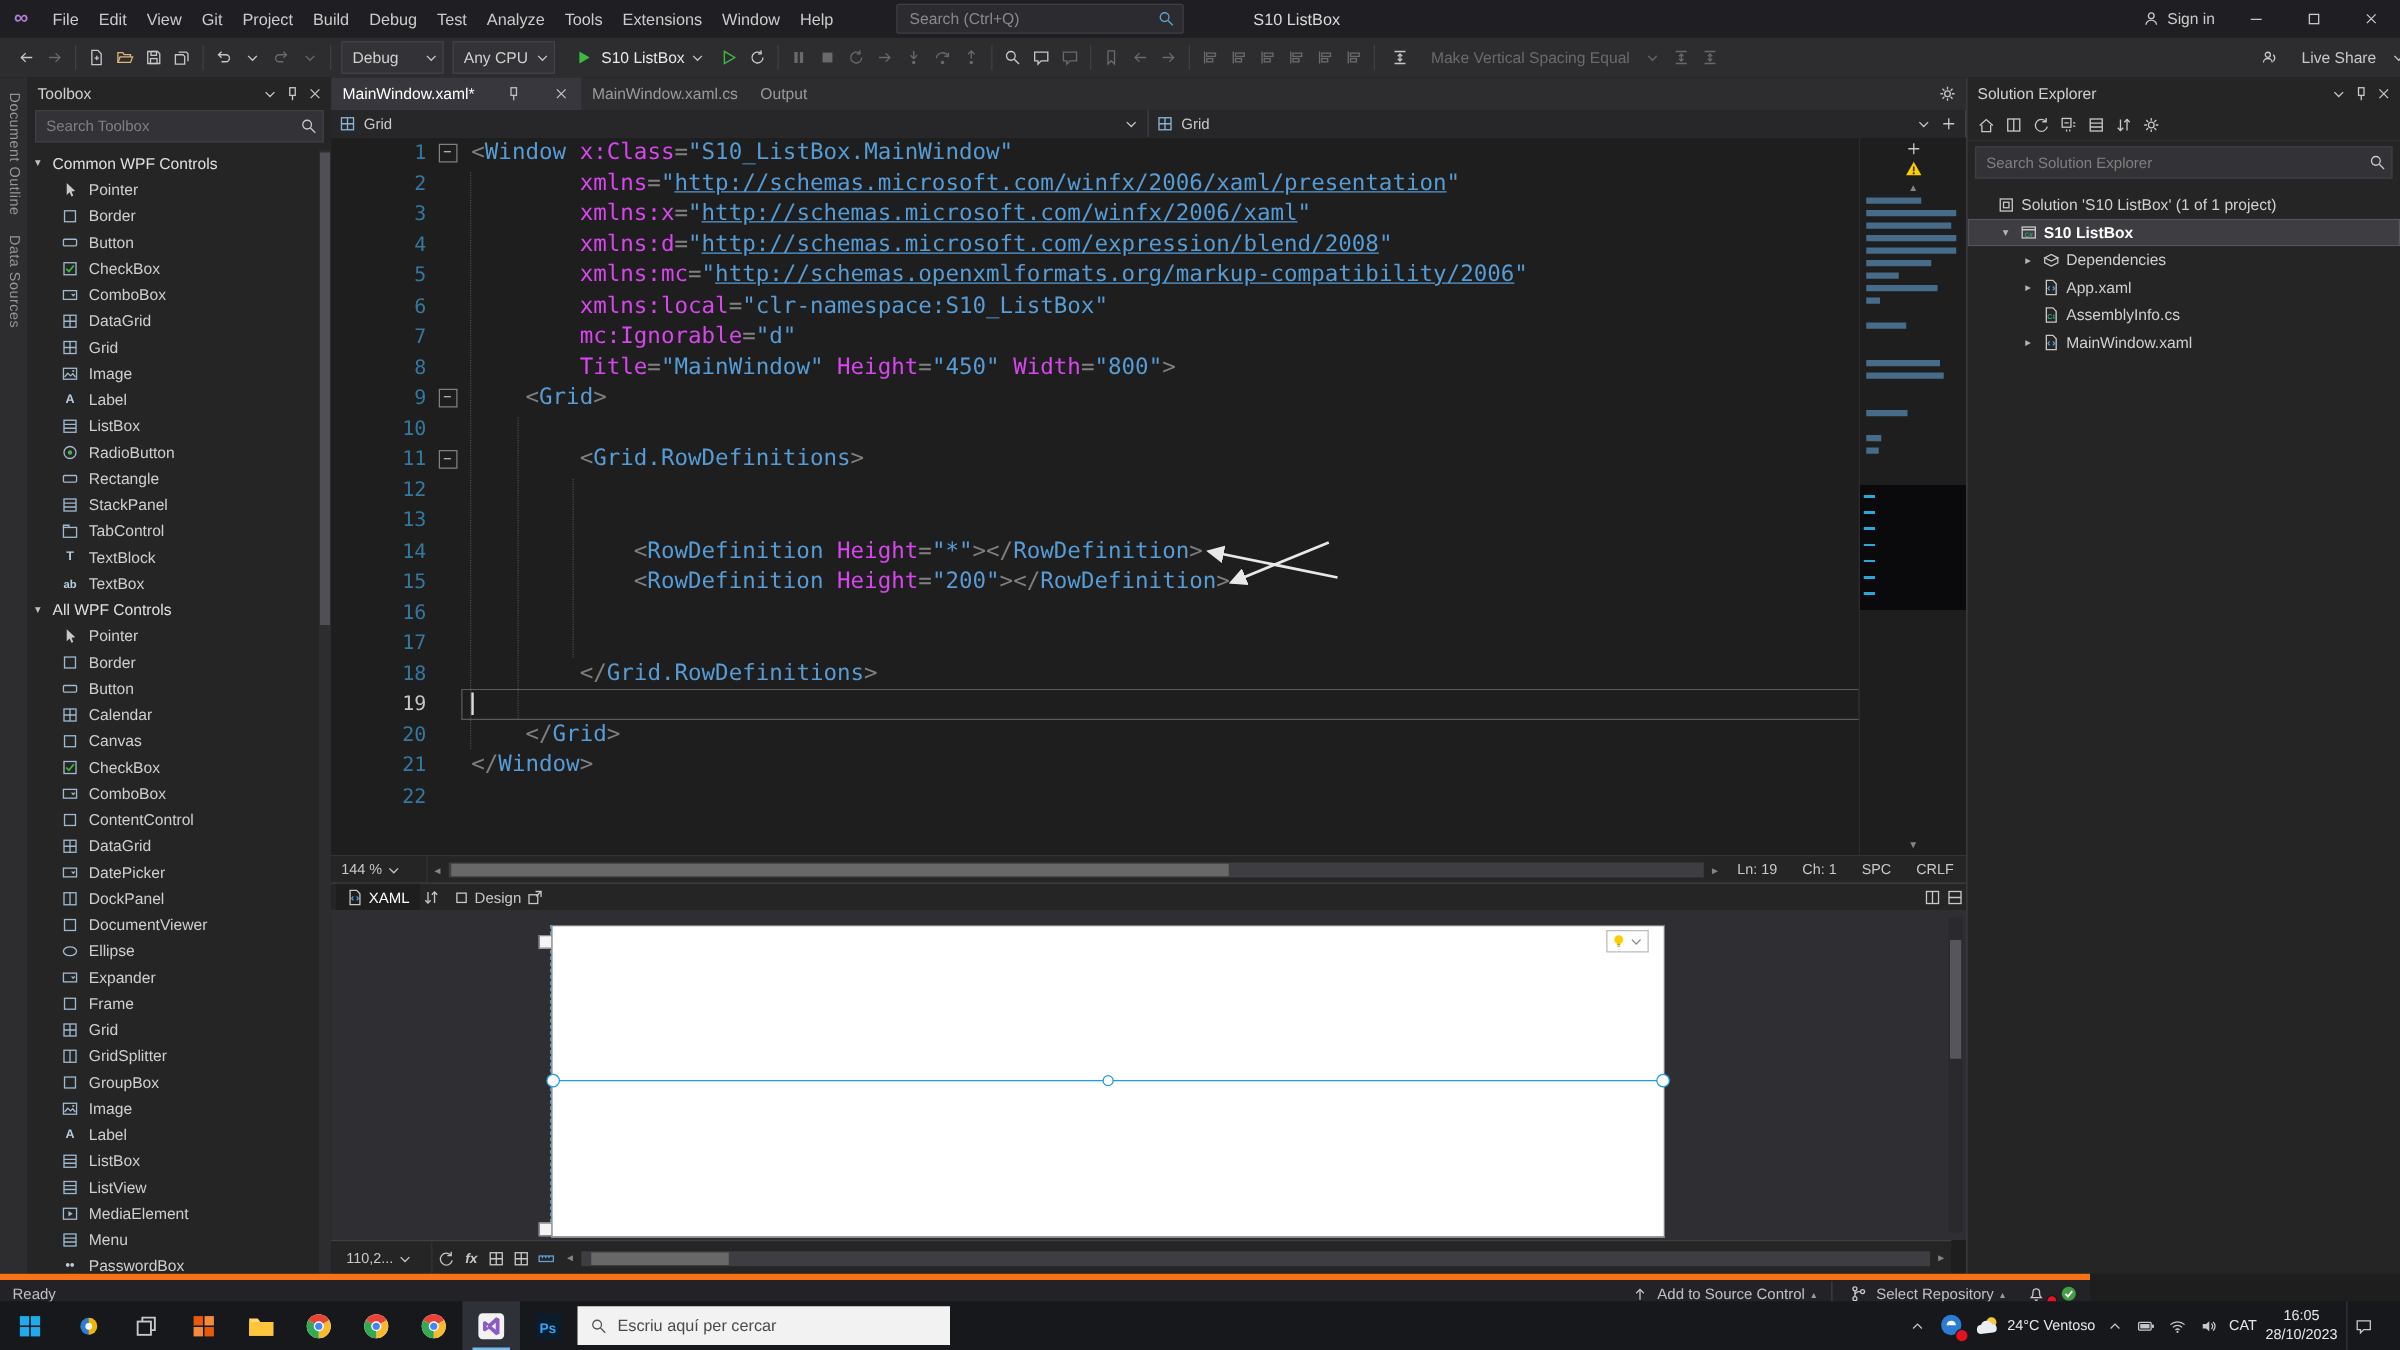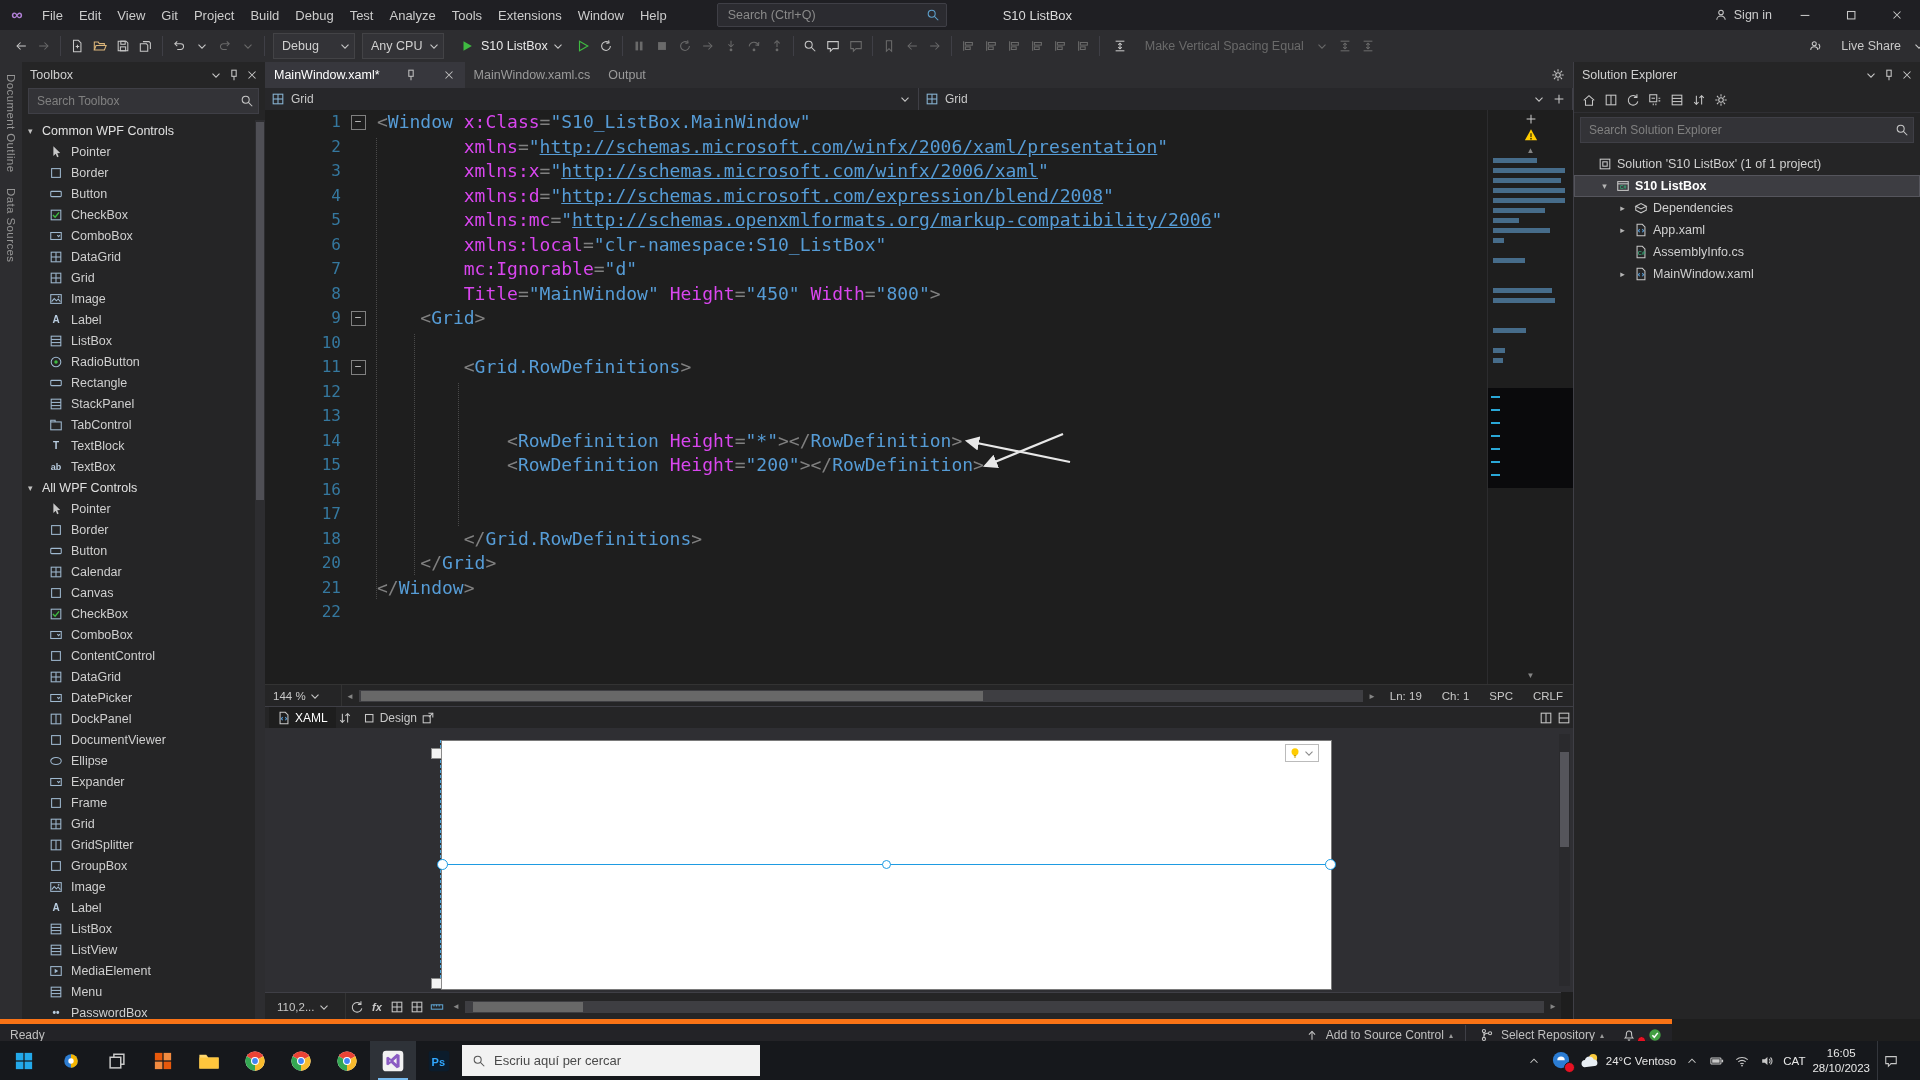--- a/index.html
+++ b/index.html
@@ -980,20 +980,21 @@
           <div class="crow"><div class="bpm"></div><div class="lnum">9</div><div class="foldm"><span class="foldbox">−</span></div><div class="ctext"><span class="tk-p">    </span><span class="tk-d">&lt;</span><span class="tk-t">Grid</span><span class="tk-d">&gt;</span></div></div>
           <div class="crow"><div class="bpm"></div><div class="lnum">10</div><div class="foldm"></div><div class="ctext"></div></div>
           <div class="crow"><div class="bpm"></div><div class="lnum">11</div><div class="foldm"><span class="foldbox">−</span></div><div class="ctext"><span class="tk-p">        </span><span class="tk-d">&lt;</span><span class="tk-t">Grid.RowDefinitions</span><span class="tk-d">&gt;</span></div></div>
           <div class="crow"><div class="bpm"></div><div class="lnum">12</div><div class="foldm"></div><div class="ctext"></div></div>
           <div class="crow"><div class="bpm"></div><div class="lnum">13</div><div class="foldm"></div><div class="ctext"></div></div>
           <div class="crow"><div class="bpm"></div><div class="lnum">14</div><div class="foldm"></div><div class="ctext"><span class="tk-p">            </span><span class="tk-d">&lt;</span><span class="tk-t">RowDefinition</span><span class="tk-p"> </span><span class="tk-a">Height</span><span class="tk-d">=</span><span class="tk-v">"*"</span><span class="tk-d">&gt;&lt;/</span><span class="tk-t">RowDefinition</span><span class="tk-d">&gt;</span></div></div>
           <div class="crow"><div class="bpm"></div><div class="lnum">15</div><div class="foldm"></div><div class="ctext"><span class="tk-p">            </span><span class="tk-d">&lt;</span><span class="tk-t">RowDefinition</span><span class="tk-p"> </span><span class="tk-a">Height</span><span class="tk-d">=</span><span class="tk-v">"200"</span><span class="tk-d">&gt;&lt;/</span><span class="tk-t">RowDefinition</span><span class="tk-d">&gt;</span></div></div>
           <div class="crow"><div class="bpm"></div><div class="lnum">16</div><div class="foldm"></div><div class="ctext"></div></div>
           <div class="crow"><div class="bpm"></div><div class="lnum">17</div><div class="foldm"></div><div class="ctext"></div></div>
           <div class="crow"><div class="bpm"></div><div class="lnum">18</div><div class="foldm"></div><div class="ctext"><span class="tk-p">        </span><span class="tk-d">&lt;/</span><span class="tk-t">Grid.RowDefinitions</span><span class="tk-d">&gt;</span></div></div>
+          <div class="crow"><div class="bpm"></div><div class="lnum curln">19</div><div class="foldm"></div><div class="ctext cur"><span class="caret"></span></div></div>
           <div class="crow"><div class="bpm"></div><div class="lnum">20</div><div class="foldm"></div><div class="ctext"><span class="tk-p">    </span><span class="tk-d">&lt;/</span><span class="tk-t">Grid</span><span class="tk-d">&gt;</span></div></div>
           <div class="crow"><div class="bpm"></div><div class="lnum">21</div><div class="foldm"></div><div class="ctext"><span class="tk-d">&lt;/</span><span class="tk-t">Window</span><span class="tk-d">&gt;</span></div></div>
           <div class="crow"><div class="bpm"></div><div class="lnum">22</div><div class="foldm"></div><div class="ctext"></div></div>
           <div class="iguide" style="left: 111px; top: 28px; height: 461px;"></div>
           <div class="iguide" style="left: 149px; top: 224px; height: 241px;"></div>
           <div class="iguide" style="left: 193px; top: 273px; height: 143px;"></div>
         </div>
       <svg id="annotArrows" width="900" height="574" viewBox="0 0 900 574" style="position:absolute;left:0;top:0;pointer-events:none">
         <defs>
           <marker id="ah" viewBox="0 0 10 10" refX="8.5" refY="5" markerWidth="6.5" markerHeight="6.5" orient="auto">

